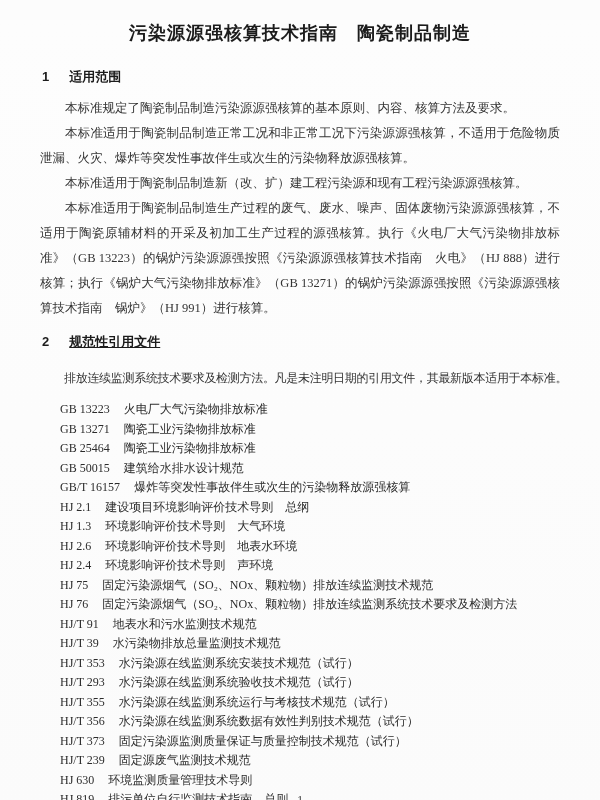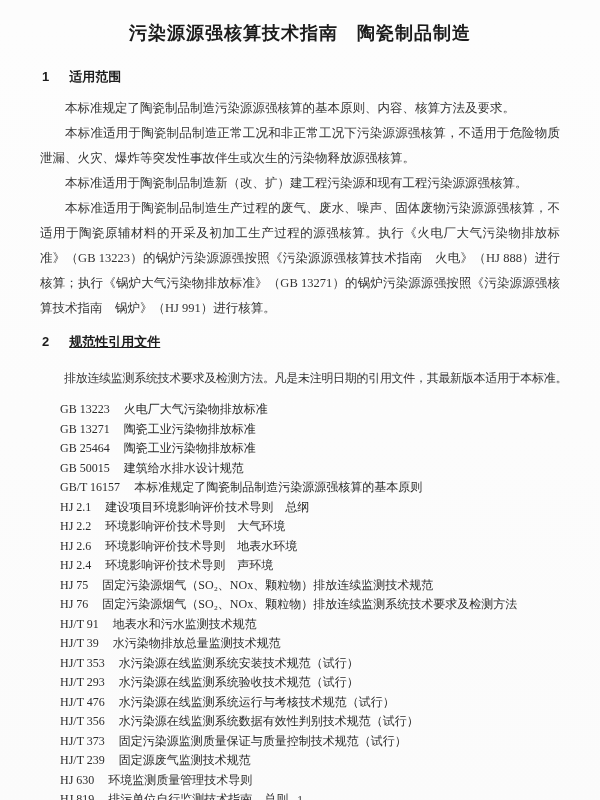--- a/index.html
+++ b/index.html
@@ -96,32 +96,32 @@
     <span class="sec-num">2</span><span>规范性引用文件</span>
   </div>
 
   <div class="intro">排放连续监测系统技术要求及检测方法。凡是未注明日期的引用文件，其最新版本适用于本标准。</div>
 
   <div class="ref-list">
     <div class="ref-item"><span class="ref-code">GB 13223</span><span>火电厂大气污染物排放标准</span></div>
     <div class="ref-item"><span class="ref-code">GB 13271</span><span>陶瓷工业污染物排放标准</span></div>
     <div class="ref-item"><span class="ref-code">GB 25464</span><span>陶瓷工业污染物排放标准</span></div>
     <div class="ref-item"><span class="ref-code">GB 50015</span><span>建筑给水排水设计规范</span></div>
-    <div class="ref-item"><span class="ref-code">GB/T 16157</span><span>本标准规定了陶瓷制品制造污染源源强核算的基本原则</span></div>
+    <div class="ref-item"><span class="ref-code">GB/T 16157</span><span>爆炸等突发性事故伴生或次生的污染物释放源强核算</span></div>
     <div class="ref-item"><span class="ref-code">HJ 2.1</span><span>建设项目环境影响评价技术导则　总纲</span></div>
-    <div class="ref-item"><span class="ref-code">HJ 2.2</span><span>环境影响评价技术导则　大气环境</span></div>
+    <div class="ref-item"><span class="ref-code">HJ 1.3</span><span>环境影响评价技术导则　大气环境</span></div>
     <div class="ref-item"><span class="ref-code">HJ 2.6</span><span>环境影响评价技术导则　地表水环境</span></div>
     <div class="ref-item"><span class="ref-code">HJ 2.4</span><span>环境影响评价技术导则　声环境</span></div>
     <div class="ref-item"><span class="ref-code">HJ 75</span><span>固定污染源烟气（SO₂、NOx、颗粒物）排放连续监测技术规范</span></div>
     <div class="ref-item"><span class="ref-code">HJ 76</span><span>固定污染源烟气（SO₂、NOx、颗粒物）排放连续监测系统技术要求及检测方法</span></div>
     <div class="ref-item"><span class="ref-code">HJ/T 91</span><span>地表水和污水监测技术规范</span></div>
     <div class="ref-item"><span class="ref-code">HJ/T 39</span><span>水污染物排放总量监测技术规范</span></div>
     <div class="ref-item"><span class="ref-code">HJ/T 353</span><span>水污染源在线监测系统安装技术规范（试行）</span></div>
     <div class="ref-item"><span class="ref-code">HJ/T 293</span><span>水污染源在线监测系统验收技术规范（试行）</span></div>
-    <div class="ref-item"><span class="ref-code">HJ/T 476</span><span>水污染源在线监测系统运行与考核技术规范（试行）</span></div>
+    <div class="ref-item"><span class="ref-code">HJ/T 355</span><span>水污染源在线监测系统运行与考核技术规范（试行）</span></div>
     <div class="ref-item"><span class="ref-code">HJ/T 356</span><span>水污染源在线监测系统数据有效性判别技术规范（试行）</span></div>
     <div class="ref-item"><span class="ref-code">HJ/T 373</span><span>固定污染源监测质量保证与质量控制技术规范（试行）</span></div>
     <div class="ref-item"><span class="ref-code">HJ/T 239</span><span>固定源废气监测技术规范</span></div>
     <div class="ref-item"><span class="ref-code">HJ 630</span><span>环境监测质量管理技术导则</span></div>
     <div class="ref-item"><span class="ref-code">HJ 819</span><span>排污单位自行监测技术指南　总则</span></div>
   </div>
 
   <div class="page-number">1</div>
 
 </div>

